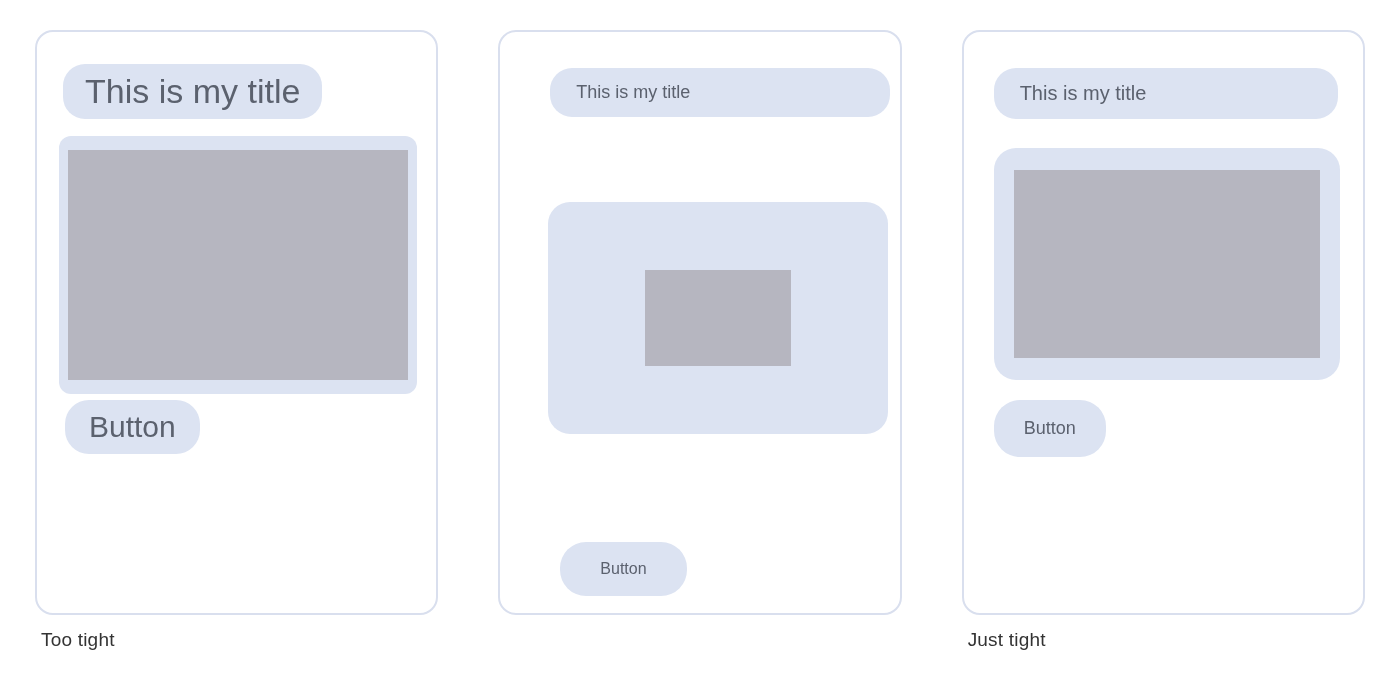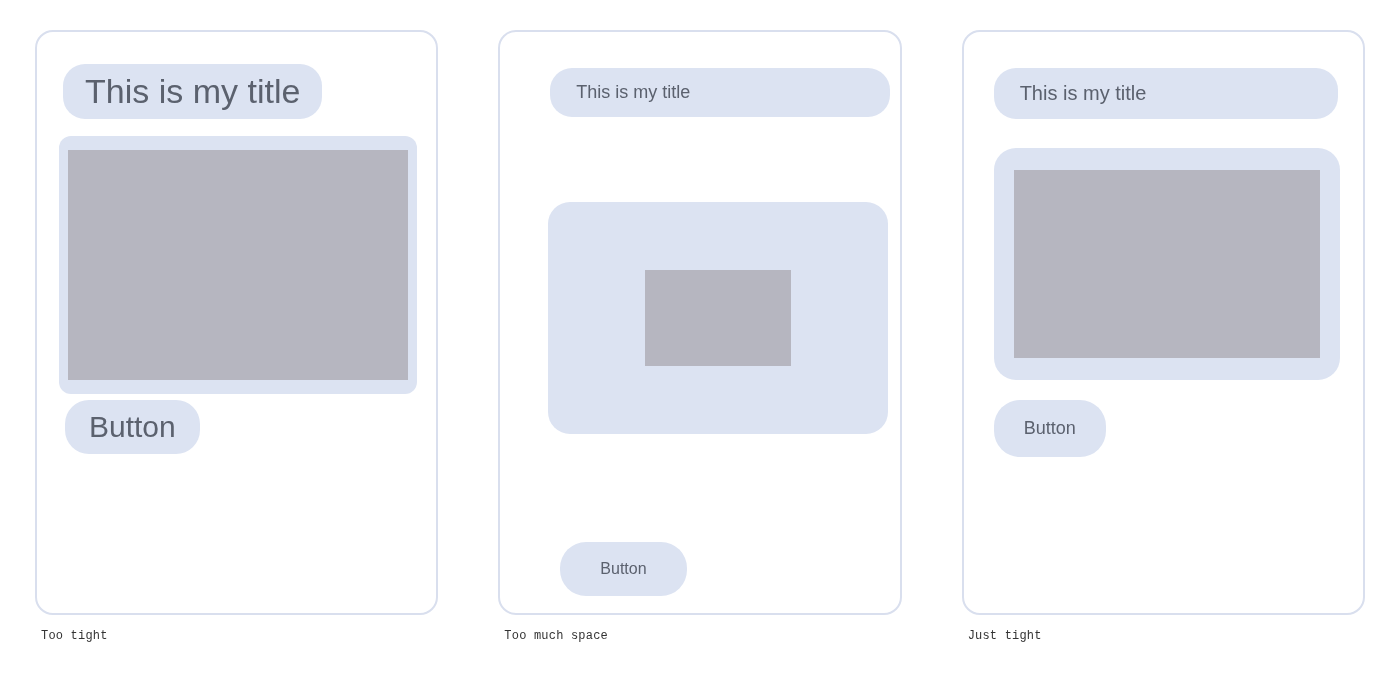--- a/index.html
+++ b/index.html
@@ -21,24 +21,23 @@
       border: 2px solid #D9DFEE;
       border-radius: 18px;
       width: 100%;
       height: 585px;
       position: relative;
       overflow: hidden;
     }
     .caption {
       margin-top: 14px;
       margin-left: 6px;
-      font-size: 12px;
+      font-size: 19px;
       color: #333;
       letter-spacing: 0.2px;
-      font-family: Liberation Mono, monospace;
     }
     .pill {
       background: #DCE3F2;
       border-radius: 22px;
       display: inline-flex;
       align-items: center;
       color: #5B616E;
     }
 
     
@@ -149,21 +148,20 @@
     <div class="pill title-pill">
       <span>This is my title</span>
     </div>
     <div class="image-wrap">
       <div class="image-inner"></div>
     </div>
     <div class="pill button-pill">
       <span>Button</span>
     </div>
   </div>
-  <div class="caption">Too much space</div>
 </div>
 
 <div class="example ex3">
   <div class="frame">
     <div class="pill title-pill">
       <span>This is my title</span>
     </div>
     <div class="image-wrap">
       <div class="image-inner"></div>
     </div>

